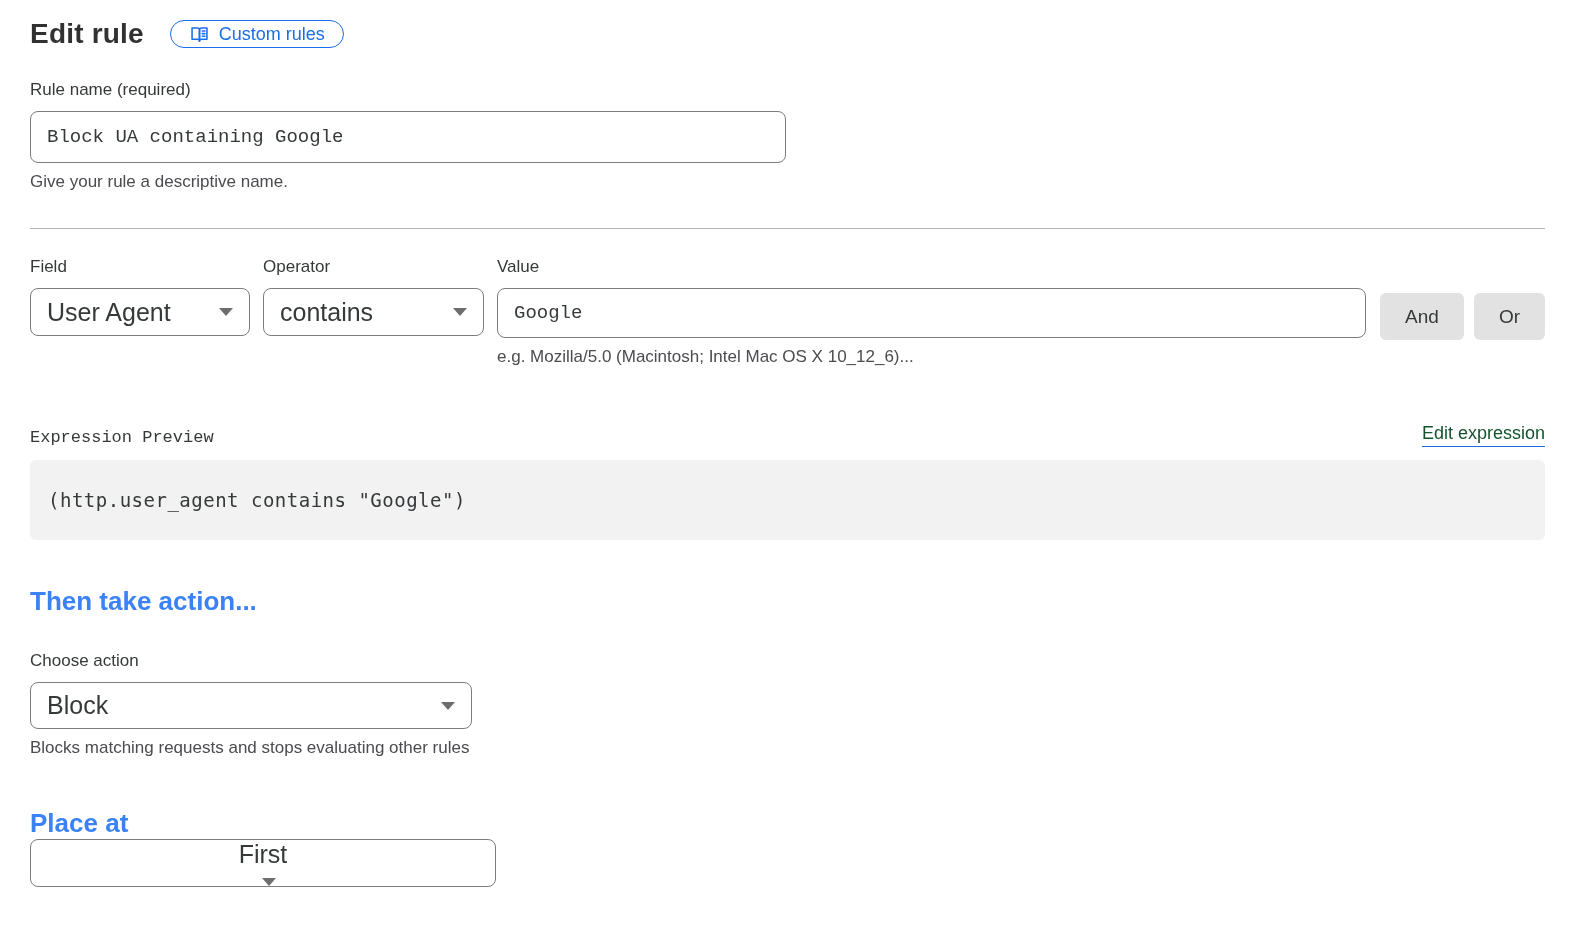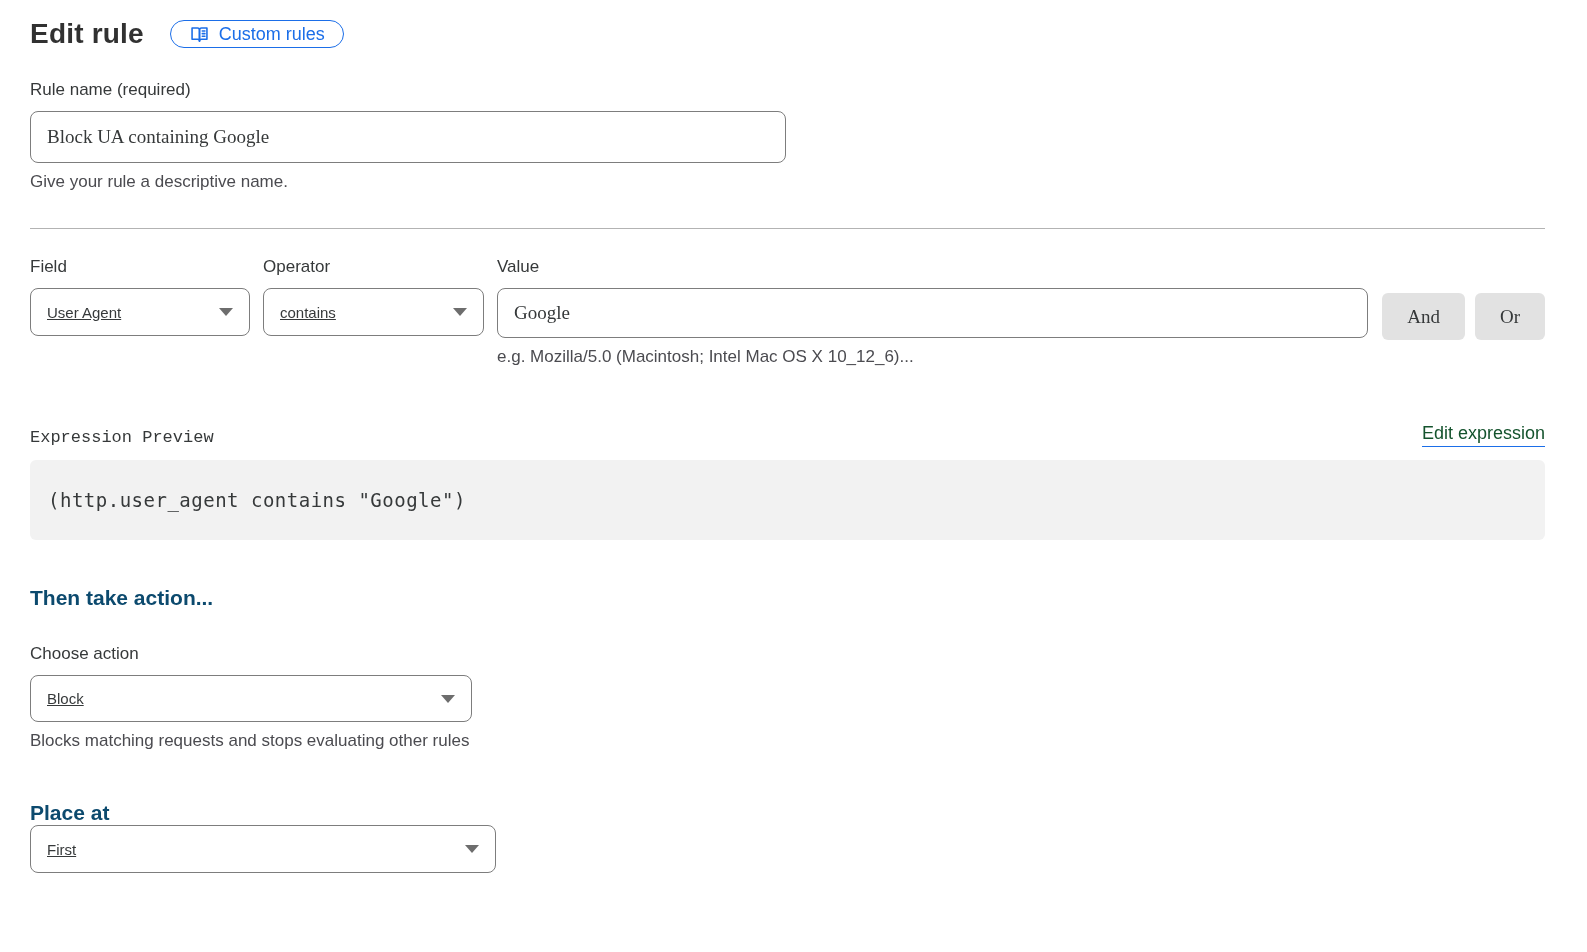--- a/index.html
+++ b/index.html
@@ -28,28 +28,28 @@
 
   
   .field-label { font-size: 17px; color: #36393a; margin-bottom: 11px; }
   .helper-text { font-size: 17px; color: #4b4b50; margin-top: 9px; }
 
   
   .text-input {
     height: 52px; width: 756px; padding: 0 16px;
     font-size: 19px; color: #36393a;
     border: 1px solid #7d7d7d; border-radius: 8px;
-    font-family: Liberation Serif, serif;
+    font-family: Liberation Mono, monospace;
     background: #fff; outline: none;
   }
   .select-box {
     display: flex; align-items: center; justify-content: space-between;
     height: 48px; padding: 0 16px;
     border: 1px solid #7d7d7d; border-radius: 8px;
-    font-size: 15px; color: #36393a; background: #fff; cursor: pointer; text-decoration: underline;
+    font-size: 25px; color: #36393a; background: #fff; cursor: pointer;
   }
   .caret-down {
     width: 0; height: 0;
     border-left: 7px solid transparent;
     border-right: 7px solid transparent;
     border-top: 8px solid #6d6d6d;
     flex: 0 0 auto; margin-left: 12px;
   }
 
   
@@ -58,44 +58,44 @@
 
   .condition-row { display: flex; align-items: flex-start; margin-top: 28px; justify-content: flex-end; }
   .cond-col-field { width: 220px; margin-right: 13px; }
   .cond-col-operator { width: 221px; margin-right: 13px; }
   .cond-col-value { flex: 1 1 auto; }
   .cond-col-value .text-input { width: 100%; height: 50px; }
   .logic-buttons { display: flex; gap: 10px; padding-top: 36px; margin-left: 14px; }
   .logic-btn {
     height: 47px; padding: 0 25px; border: none; border-radius: 6px;
     background: #e2e2e2; color: #36393a; font-size: 19px; cursor: pointer;
-    font-family: Liberation Serif, serif;
+    font-family: Liberation Sans, sans-serif;
   }
 
   .expression-header { display: flex; justify-content: space-between; align-items: flex-end; margin-top: 56px; }
   .expression-label { font-size: 17px; color: #36393a; font-family: Liberation Mono, monospace; }
   .edit-expression-link {
     font-size: 18px; color: #14532d; text-decoration: none;
     border-bottom: 1.5px solid #1b6ee8; padding-bottom: 2px; cursor: pointer;
   }
   .code-box {
     margin-top: 13px; background: #f2f2f2; border-radius: 6px;
     padding: 29px 18px;
     font-family: "DejaVu Sans Mono", "Liberation Mono", monospace;
     font-size: 19px; color: #36393a; letter-spacing: 0.5px;
   }
 
-  .section-heading { font-size: 21px; font-weight: 700; color: #0c4a6e; }
+  .section-heading { font-size: 26px; font-weight: 700; color: #3b82f6; }
   .action-section { margin-top: 46px; }
   .action-section .field-label { margin-top: 34px; }
   .action-select { width: 442px; height: 47px; }
 
   .placement-section { margin-top: 50px; }
   .placement-section .field-label { margin-top: 26px; }
-  .order-select { width: 466px; height: 48px; }
+  .order-select { width: 466px; height: 48px; flex-direction: column; }
 </style>
 </head>
 <body>
 
 <div class="page">
 
   <div class="header-row">
     <h1 class="page-title">Edit rule</h1>
     <button class="docs-pill">
       <span>

